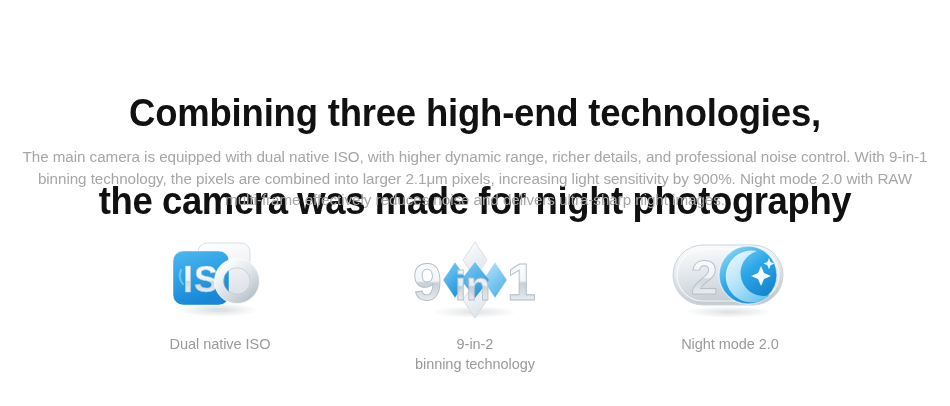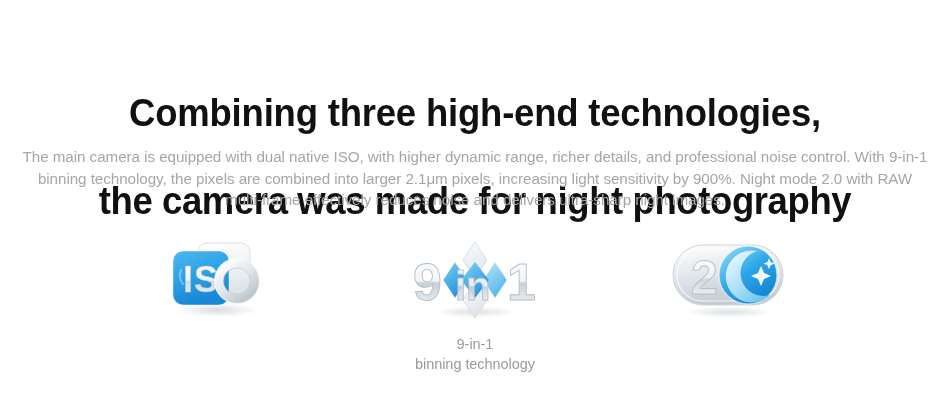--- a/index.html
+++ b/index.html
@@ -131,20 +131,21 @@
           <g font-family="'Liberation Sans', sans-serif" font-weight="700" font-size="36" letter-spacing="-1">
             <text x="22" y="56" fill="url(#isoTxt)" stroke="#b6c3cc" stroke-width="0.6">I</text>
             <text x="33" y="56" fill="url(#isoTxt)" stroke="#b6c3cc" stroke-width="0.6">S</text>
           </g>
 
           <circle cx="76" cy="45" r="18" fill="none" stroke="url(#isoRing)" stroke-width="9"></circle>
           <circle cx="76" cy="45" r="22.5" fill="none" stroke="#ffffff" stroke-opacity="0.65" stroke-width="1.2"></circle>
           <circle cx="76" cy="45" r="13.2" fill="none" stroke="#aeb8c0" stroke-opacity="0.5" stroke-width="1"></circle>
         </svg>
       </div>
+      <div class="caption">Dual native ISO</div>
     </div>
 
     <div class="feature">
       <div class="icon-wrap">
         <svg width="128" height="84" viewBox="0 0 128 84">
           <defs>
             <linearGradient id="silverNum" x1="0" y1="0" x2="0" y2="1">
               <stop offset="0" stop-color="#ffffff"></stop>
               <stop offset="0.48" stop-color="#f2f5f8"></stop>
               <stop offset="0.52" stop-color="#c8d1d8"></stop>
@@ -182,21 +183,21 @@
             <path d="M64 26 L78 44 L64 62 L50 44 Z" fill="url(#dBlueA)" opacity="0.95"></path>
           </g>
 
           <g font-family="'Liberation Sans', sans-serif" font-weight="700" font-size="52" fill="url(#silverNum)" stroke="#b3bec6" stroke-width="0.9">
             <text x="2" y="64">9</text>
             <text x="44" y="64" font-size="40" opacity="0.92">in</text>
             <text x="96" y="64">1</text>
           </g>
         </svg>
       </div>
-      <div class="caption">9-in-1
+      <div class="caption">9-in-2
 binning technology</div>
     </div>
 
     <div class="feature">
       <div class="icon-wrap">
         <svg width="130" height="84" viewBox="0 0 130 84">
           <defs>
             <linearGradient id="capsule" x1="0" y1="0" x2="0.25" y2="1">
               <stop offset="0" stop-color="#ffffff"></stop>
               <stop offset="0.45" stop-color="#e6eaee"></stop>
@@ -233,16 +234,17 @@
           <circle cx="83" cy="39" r="29" fill="url(#moonDisc)"></circle>
           <circle cx="83" cy="39" r="29" fill="none" stroke="#ffffff" stroke-opacity="0.55" stroke-width="1.4"></circle>
 
           <path d="M92 15 a26 26 0 1 0 13 44 a21 21 0 1 1 -13 -44 Z" fill="url(#moonCrescent)"></path>
 
           <path d="M96 30 L99 37 L106 40 L99 43 L96 50 L93 43 L86 40 L93 37 Z" fill="#ffffff" opacity="0.95"></path>
 
           <path d="M104 22 L105.6 26 L109.6 27.6 L105.6 29.2 L104 33.2 L102.4 29.2 L98.4 27.6 L102.4 26 Z" fill="#ffffff" opacity="0.9"></path>
         </svg>
       </div>
+      <div class="caption">Night mode 2.0</div>
     </div>
 
   </div>
 </div>
 
 </body></html>

